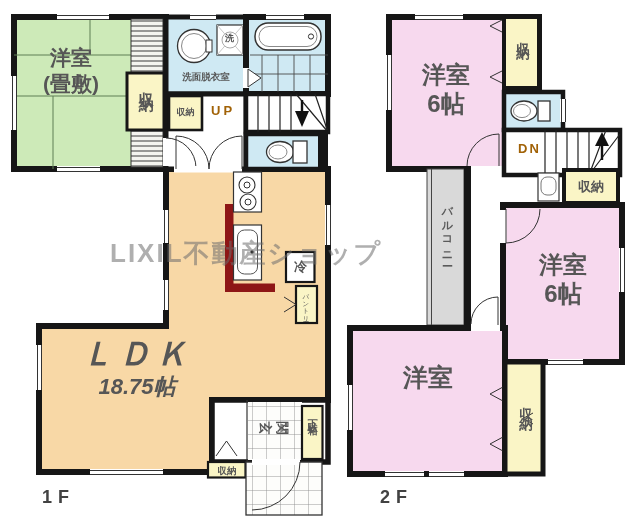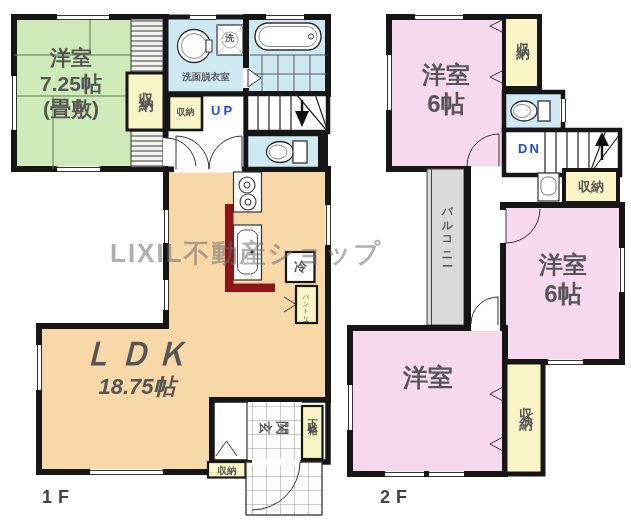--- a/index.html
+++ b/index.html
@@ -3,21 +3,21 @@
 <meta charset="utf-8">
 <style>
   html,body{margin:0;padding:0;background:#ffffff;}
   #plan{position:relative;width:631px;height:527px;background:#fff;overflow:hidden;
         font-family:"Liberation Sans","DejaVu Sans",sans-serif;}
   #plan svg{position:absolute;left:0;top:0;}
   .lbl{position:absolute;color:#565656;font-weight:bold;line-height:1.22;
        text-align:center;white-space:nowrap;}
   .vtext{writing-mode:vertical-rl;}
   .room-title{font-size:24px;}
-  .stair-txt{color:#1d4ed8;font-weight:bold;}
+  .stair-txt{color:#a16207;font-weight:bold;}
   .floor-tag{color:#424242;font-size:18px;font-weight:bold;letter-spacing:6px;}
   #watermark{position:absolute;left:110px;top:236px;font-size:26px;font-weight:bold;
              letter-spacing:2px;color:rgba(110,110,110,0.55);z-index:30;white-space:nowrap;}
   .genkan-label{position:absolute;left:256px;top:421px;font-size:13px;color:#565656;
                 font-weight:bold;letter-spacing:4px;white-space:nowrap;}
   .genkan-label span{display:inline-block;transform:rotate(90deg);}
 </style>
 </head>
 <body>
 
@@ -206,21 +206,20 @@
       <rect x="347" y="385" width="6" height="45" fill="#fff" stroke="none"></rect>
           <path d="M348.5,385 V430 M352.5,385 V430"></path>
       <rect x="560" y="99" width="6" height="23" fill="#fff" stroke="none"></rect>
           <path d="M561.5,99 V122 M565.5,99 V122"></path>
     </g>
   </g>
 </svg>
 
   <div class="lbl" style="left:14px;top:45px;width:114px;font-size:21px;">
     <div>洋室</div>
-    <div>7.25帖</div>
     <div>(畳敷)</div>
   </div>
   <div class="lbl vtext" style="left:137px;top:80px;font-size:15px;letter-spacing:5px;">収納</div>
   <div class="lbl" style="left:167px;top:71px;width:78px;font-size:9.5px;">洗面脱衣室</div>
   <div class="lbl" style="left:225px;top:33px;font-size:9px;">洗</div>
   <div class="lbl" style="left:169px;top:107px;width:33px;font-size:9px;">収納</div>
   <div class="lbl stair-txt" style="left:211px;top:103px;font-size:13px;letter-spacing:3px;">UP</div>
   <div class="lbl" style="left:52px;top:334px;width:170px;font-style:italic;">
     <div style="font-size:33px;letter-spacing:4px;">ＬＤＫ</div>
     <div style="font-size:22px;">18.75帖</div>

